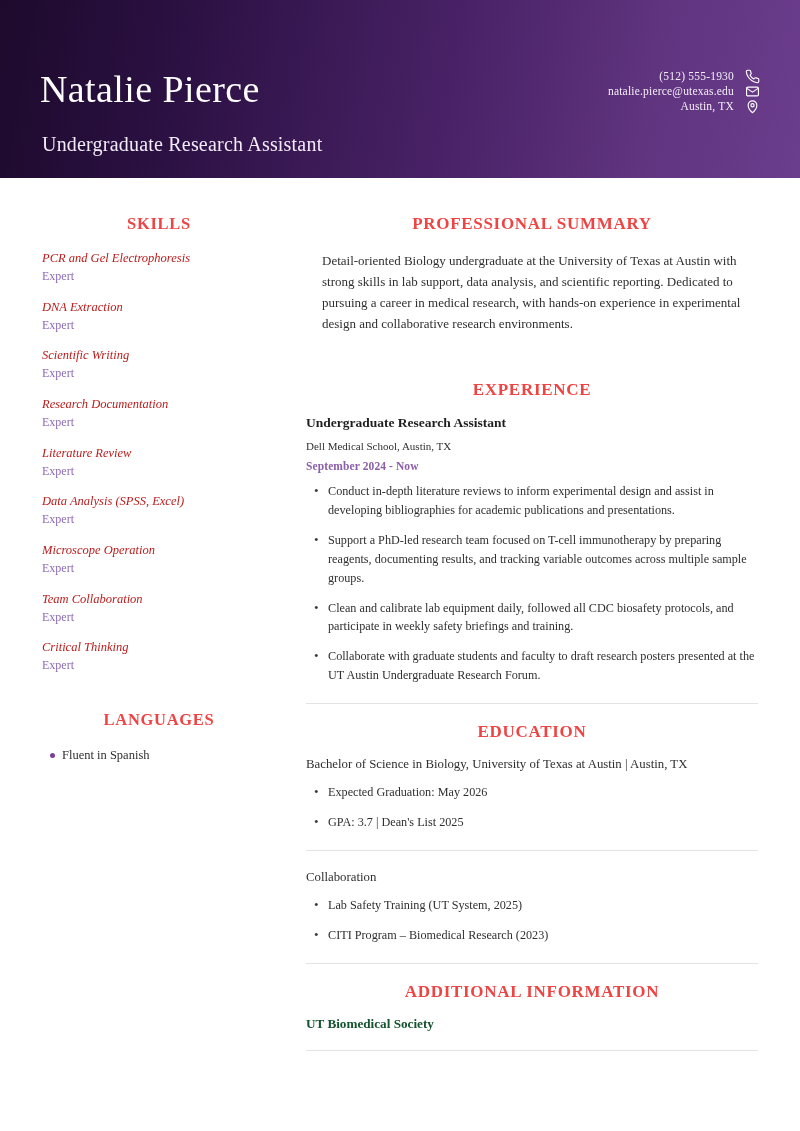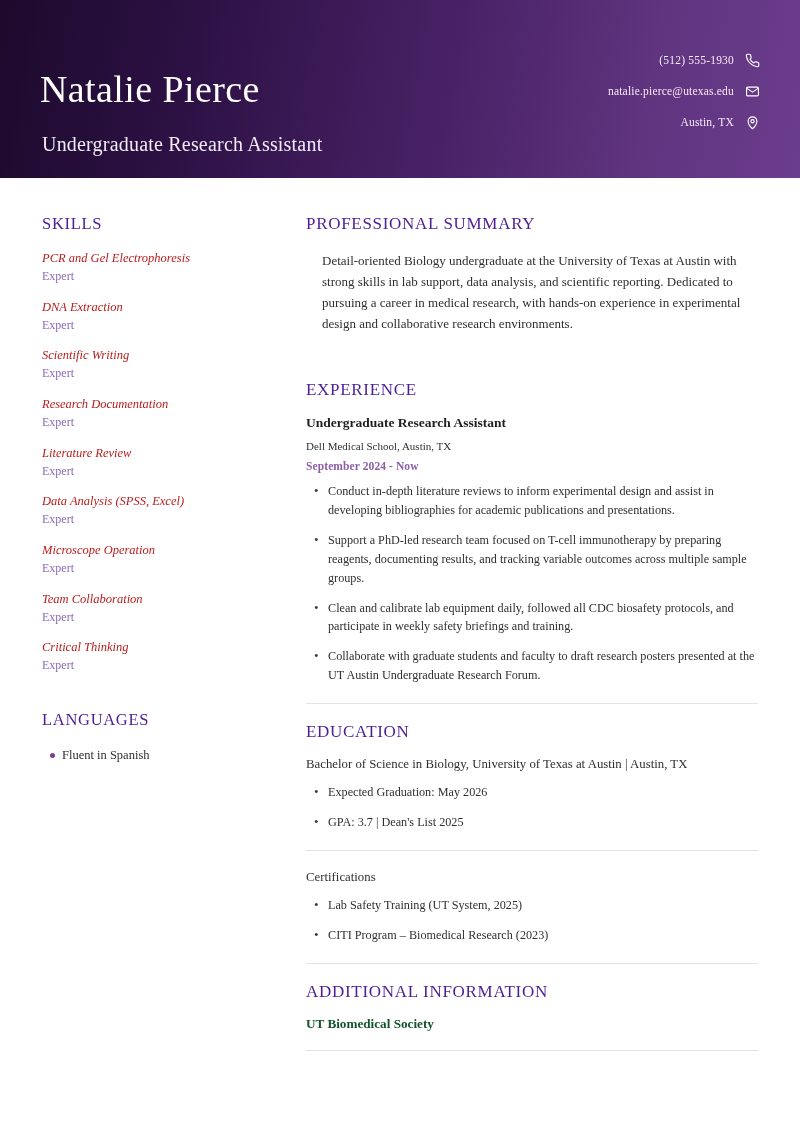--- a/index.html
+++ b/index.html
@@ -44,21 +44,20 @@
     font-weight: 400;
     color: #f2ebf7;
     margin: 22px 0 0 2px;
     letter-spacing: 0.2px;
     white-space: nowrap;
   }
   .contact-block {
     display: flex;
     flex-direction: column;
     align-items: flex-end;
-    gap: 16px;
     padding-top: 4px;
   }
   .contact-row {
     display: flex;
     align-items: center;
     justify-content: flex-end;
     gap: 11px;
   }
   .contact-text {
     font-size: 11.5px;
@@ -89,25 +88,26 @@
     padding: 36px 24px 0 42px;
   }
   .col-right {
     flex: 1 1 auto;
     box-sizing: border-box;
     padding: 36px 42px 0 6px;
   }
 
   .section-heading {
     font-size: 16.5px;
-    font-weight: normal;
-    color: #4c1d95;
+    font-weight: bold;
+    color: #ef4444;
     letter-spacing: 0.7px;
     margin: 0 0 16px 0;
     text-transform: uppercase;
+    text-align: center;
   }
   .col-right .section-heading {
     font-size: 17px;
     margin-bottom: 14px;
   }
 
   
   .skill-item { margin-bottom: 14px; }
   .skill-name {
     font-size: 12.5px;
@@ -362,21 +362,21 @@
     <div class="section">
       <div class="section-heading">EDUCATION</div>
       <div class="edu-degree">Bachelor of Science in Biology, University of Texas at Austin | Austin, TX</div>
       <ul class="bullets">
         <li class="bullet">Expected Graduation: May 2026</li>
         <li class="bullet">GPA: 3.7 | Dean's List 2025</li>
       </ul>
 
       <div class="divider"></div>
 
-      <div class="cert-label">Certifications</div>
+      <div class="cert-label">Collaboration</div>
       <ul class="bullets">
         <li class="bullet">Lab Safety Training (UT System, 2025)</li>
         <li class="bullet">CITI Program – Biomedical Research (2023)</li>
       </ul>
     </div>
 
     <div class="divider"></div>
 
     <div class="section">
       <div class="section-heading">ADDITIONAL INFORMATION</div>

